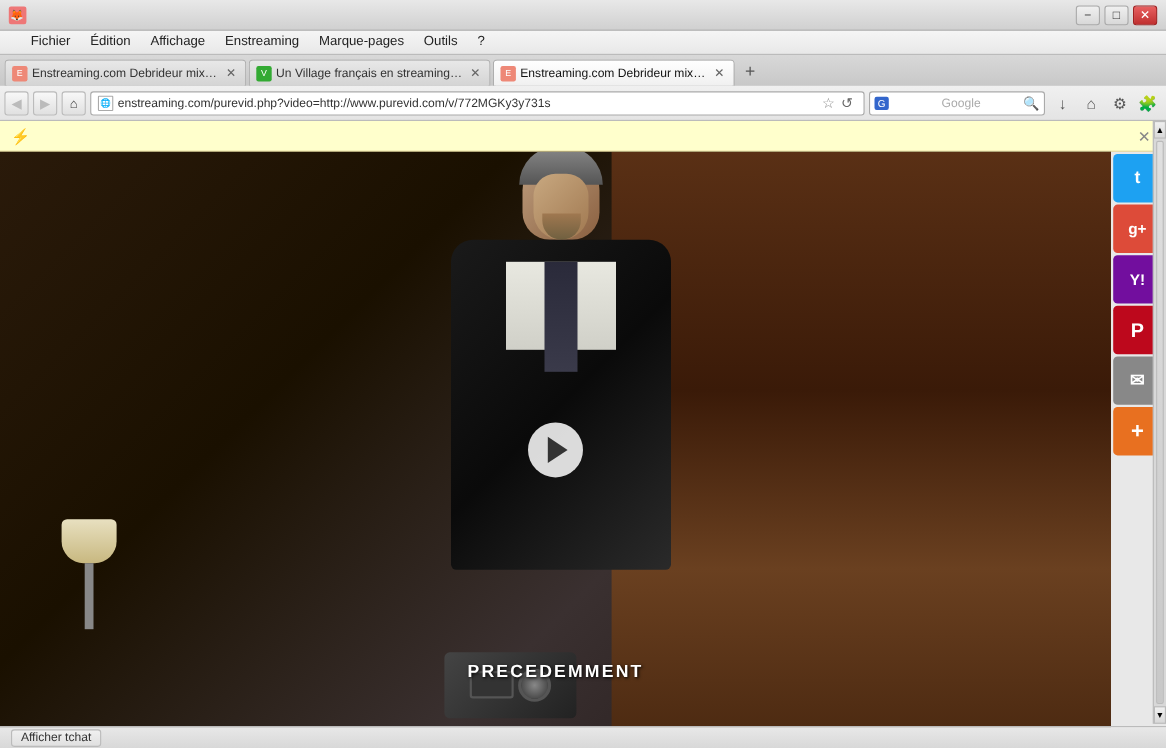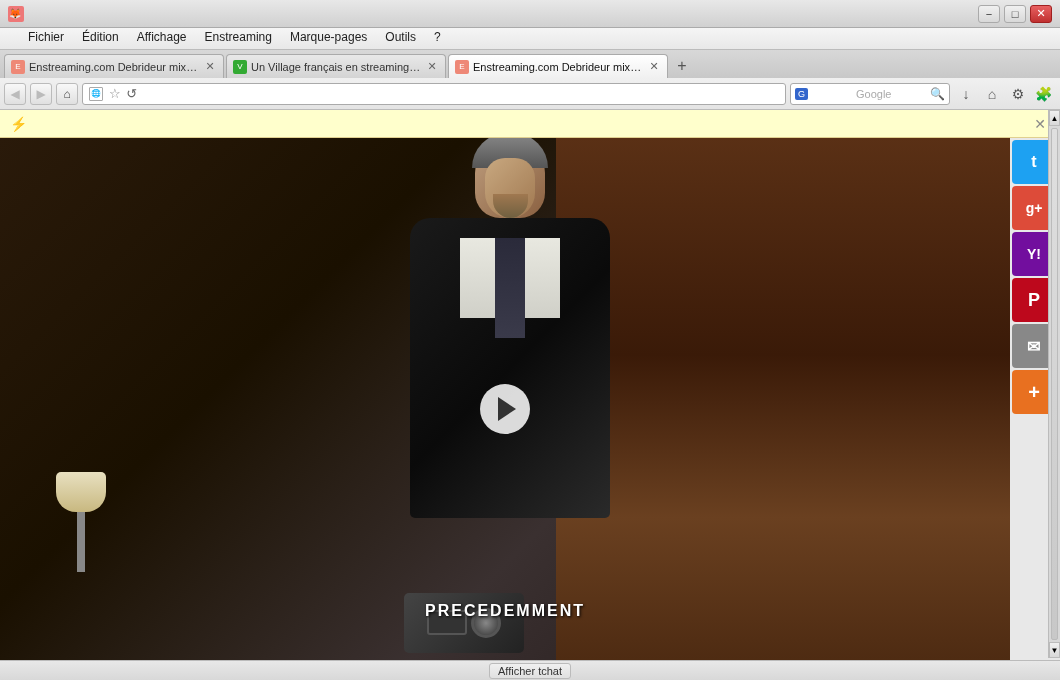--- a/index.html
+++ b/index.html
@@ -382,21 +382,21 @@
 
     
     .bottom-bar {
       position: fixed;
       bottom: 0; left: 0; right: 0;
       height: 20px;
       background: linear-gradient(to bottom, #e8e8e8, #d8d8d8);
       border-top: 1px solid #bbb;
       display: flex;
       align-items: center;
-      justify-content: center;
+      justify-content: flex-start;
       padding: 0 10px;
     }
     .chat-btn {
       background: linear-gradient(to bottom, #f0f0f0, #e0e0e0);
       border: 1px solid #bbb;
       border-radius: 3px;
       padding: 1px 8px;
       font-size: 11px;
       cursor: pointer;
       color: #333;
@@ -476,20 +476,21 @@
   </div>
   <div class="tab-new">+</div>
 </div>
 
 <div class="address-bar">
   <div class="nav-btn disabled">◀</div>
   <div class="nav-btn disabled">▶</div>
   <div class="nav-btn">⌂</div>
   <div class="url-bar">
     <div class="url-favicon">🌐</div>
+    <span class="url-text">enstreaming.com/purevid.php?video=http://www.purevid.com/v/772MGKy3y731s</span>
     <span class="star-icon">☆</span>
     <span class="refresh-btn">↺</span>
   </div>
   <div class="search-bar">
     <span class="search-bar-icon">G</span>
     <span class="search-input-text">Google</span>
     <span class="search-go-btn">🔍</span>
   </div>
   <div class="toolbar-icons">
     <div class="toolbar-icon">↓</div>

